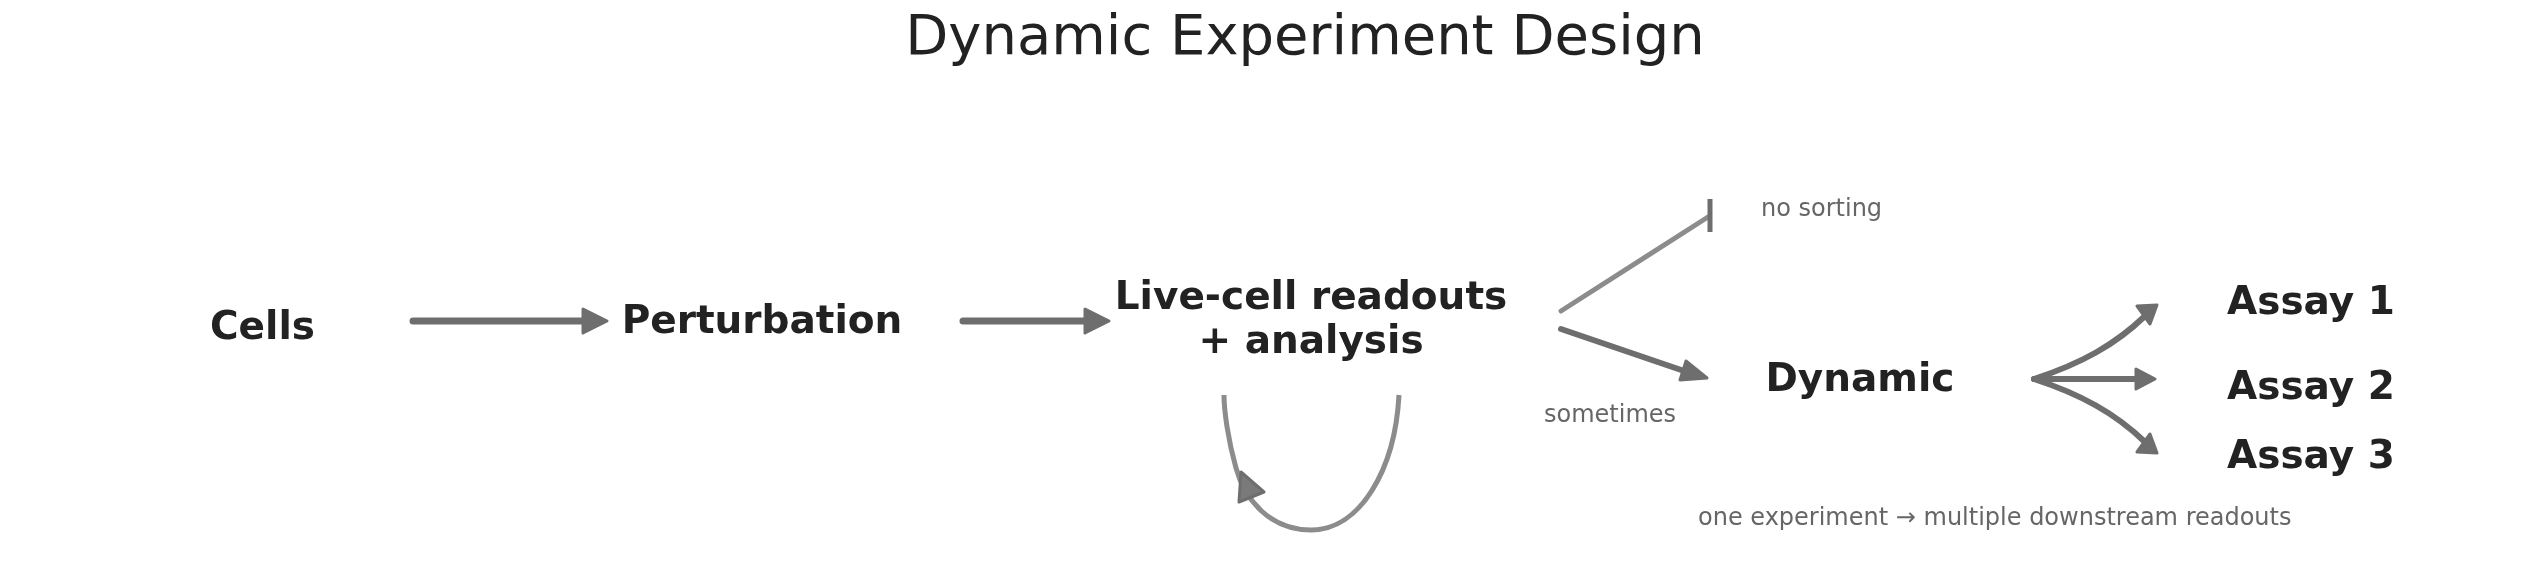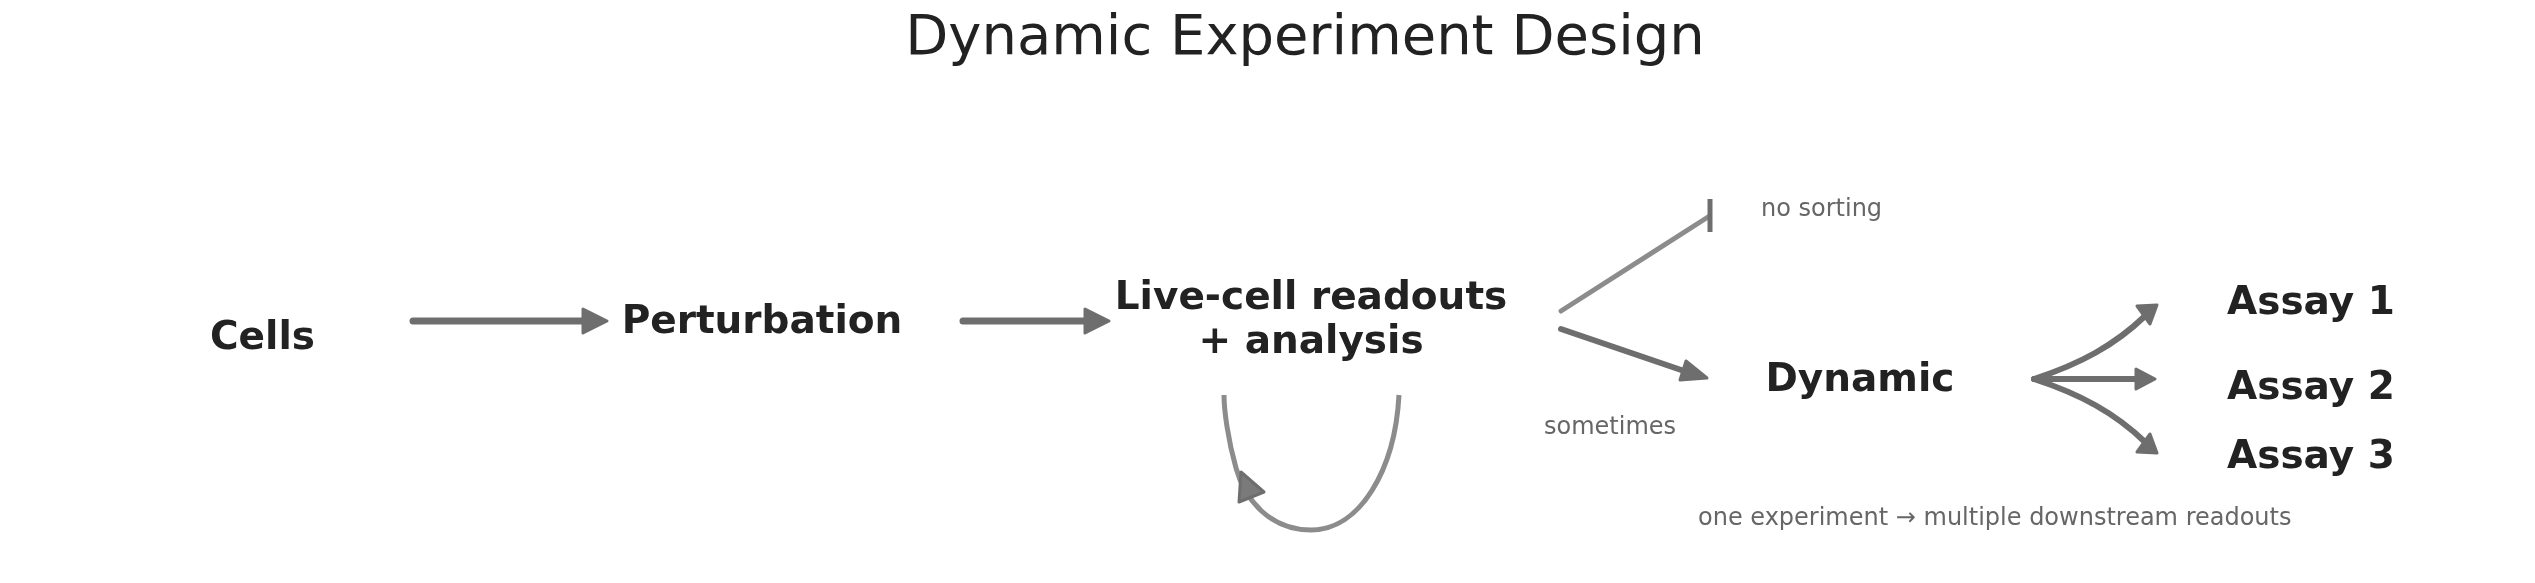--- a/index.html
+++ b/index.html
@@ -49,26 +49,26 @@
   <g>
     <path d="M2034,379 C2080,364 2115,345 2145,316" fill="none" stroke="#6e6e6e" stroke-width="6" stroke-linecap="round"></path>
     <path d="M2137,306 L2157,305 L2150,324 Z" fill="#6e6e6e" stroke="#6e6e6e" stroke-width="3" stroke-linejoin="round"></path>
     <line x1="2034" y1="379" x2="2140" y2="379" stroke="#6e6e6e" stroke-width="6" stroke-linecap="round"></line>
     <path d="M2136,369 L2155,379 L2136,389 Z" fill="#6e6e6e" stroke="#6e6e6e" stroke-width="3" stroke-linejoin="round"></path>
     <path d="M2034,379 C2080,394 2115,413 2145,442" fill="none" stroke="#6e6e6e" stroke-width="6" stroke-linecap="round"></path>
     <path d="M2150,434 L2157,453 L2137,452 Z" fill="#6e6e6e" stroke="#6e6e6e" stroke-width="3" stroke-linejoin="round"></path>
   </g>
 </svg>
 
-<div class="node" style="left:200px; width:125px; top:314px;text-align:center;">Cells</div>
+<div class="node" style="left:200px; width:125px; top:304px;text-align:center;">Cells</div>
 <div class="node" style="left:602px; width:320px; top:298px;">Perturbation</div>
 <div class="node" style="left:1111px; width:400px; top:274px;">
   <div>Live-cell readouts</div>
   <div>+ analysis</div>
 </div>
 <div class="node" style="left:1760px; width:200px; top:356px;">Dynamic</div>
 <div class="node" style="left:2227px; top:279px; text-align:left;">Assay 1</div>
 <div class="node" style="left:2227px; top:364px; text-align:center;">Assay 2</div>
 <div class="node" style="left:2227px; top:433px; text-align:right;">Assay 3</div>
 
 <div class="note" style="left:1761px; top:194px;">no sorting</div>
-<div class="note" style="left:1544px; top:412px;">sometimes</div>
+<div class="note" style="left:1544px; top:400px;">sometimes</div>
 <div class="note" style="left:1698px; top:503px;">one experiment → multiple downstream readouts</div>
 
 </body></html>

